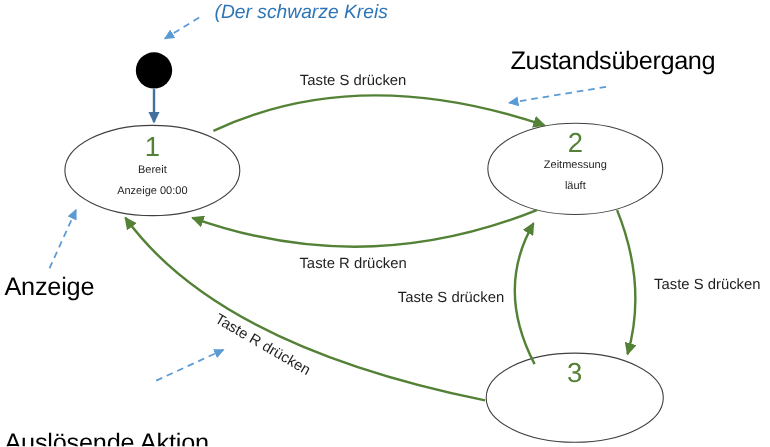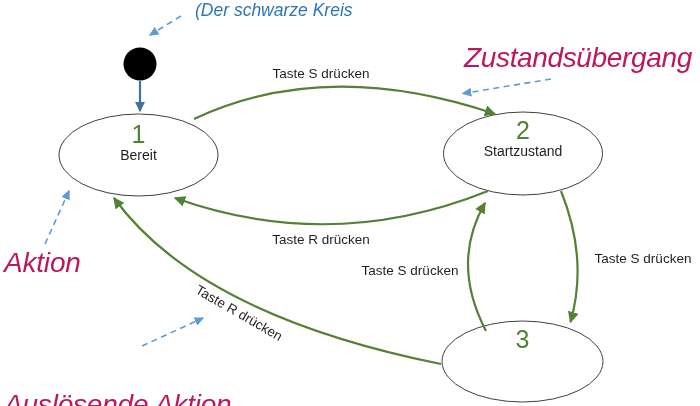--- a/index.html
+++ b/index.html
@@ -14,37 +14,36 @@
   }
   #diagram-svg { position: absolute; left: 0; top: 0; }
   .txt { position: absolute; white-space: nowrap; }
   .annotation {
     color: #2E75B6;
     font-style: italic;
     font-size: 17.5px;
     line-height: 24px;
   }
   .big-label {
-    color: #be185d;
-    font-style: italic;
-    font-size: 28px;
+    color: #000000;
+    font-size: 23px;
     letter-spacing: -0.2px;
   }
   .state-text {
     position: absolute;
     text-align: center;
     color: #1f1f1f;
   }
   .state-num {
     color: #538135;
     font-size: 25px;
     line-height: 23px;
   }
   .state-line {
-    font-size: 14px;
+    font-size: 10px;
     line-height: 18.5px;
     color: #1f1f1f;
   }
   .edge-label {
     font-size: 13.5px;
     color: #1f1f1f;
     transform: translate(-50%, -50%);
   }
   .edge-label.rotated {
     transform: translate(-50%, -50%) rotate(30deg);
@@ -85,30 +84,32 @@
     <line x1="551" y1="79" x2="463" y2="93.5" stroke="#5B9BD5" stroke-width="1.6" stroke-dasharray="6 4.5" marker-end="url(#arrow-dash)"></line>
     <line x1="45" y1="244" x2="69" y2="191" stroke="#5B9BD5" stroke-width="1.6" stroke-dasharray="6 4.5" marker-end="url(#arrow-dash)"></line>
     <line x1="142" y1="346" x2="203" y2="318" stroke="#5B9BD5" stroke-width="1.6" stroke-dasharray="6 4.5" marker-end="url(#arrow-dash)"></line>
   </svg>
 
   <div class="txt annotation" style="left:195px; top:-2px;">
     <div>(Der schwarze Kreis</div>
   </div>
 
   <div class="txt big-label" style="left:464px; top:42px; letter-spacing:-0.35px;">Zustandsübergang</div>
-  <div class="txt big-label" style="left:4px; top:247px;">Aktion</div>
+  <div class="txt big-label" style="left:4px; top:247px;">Anzeige</div>
   <div class="txt big-label" style="left:4px; top:349px;margin-top:40px;">Auslösende Aktion</div>
 
   <div class="state-text" style="left:58px; top:123px; width:161px;">
     <div class="state-num">1</div>
     <div class="state-line">Bereit</div>
+    <div class="state-line">Anzeige 00:00</div>
   </div>
   <div class="state-text" style="left:443px; top:119px; width:160px;">
     <div class="state-num">2</div>
-    <div class="state-line">Startzustand</div>
+    <div class="state-line">Zeitmessung</div>
+    <div class="state-line">läuft</div>
   </div>
   <div class="state-text" style="left:442px; top:328px; width:161px;">
     <div class="state-num">3</div>
   </div>
 
   <div class="txt edge-label" style="left:321px; top:73px;">Taste S drücken</div>
   <div class="txt edge-label" style="left:321px; top:238.5px;">Taste R drücken</div>
   <div class="txt edge-label" style="left:410px; top:269.5px;">Taste S drücken</div>
   <div class="txt edge-label" style="left:643px; top:258px;">Taste S drücken</div>
   <div class="txt edge-label rotated" style="left:239px; top:313px;">Taste R drücken</div>

